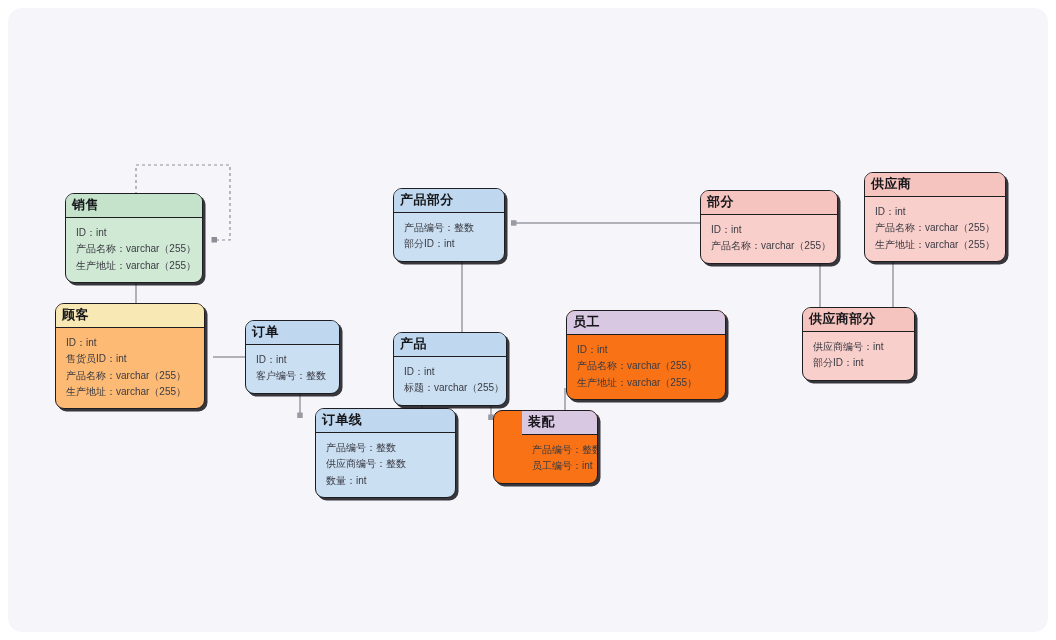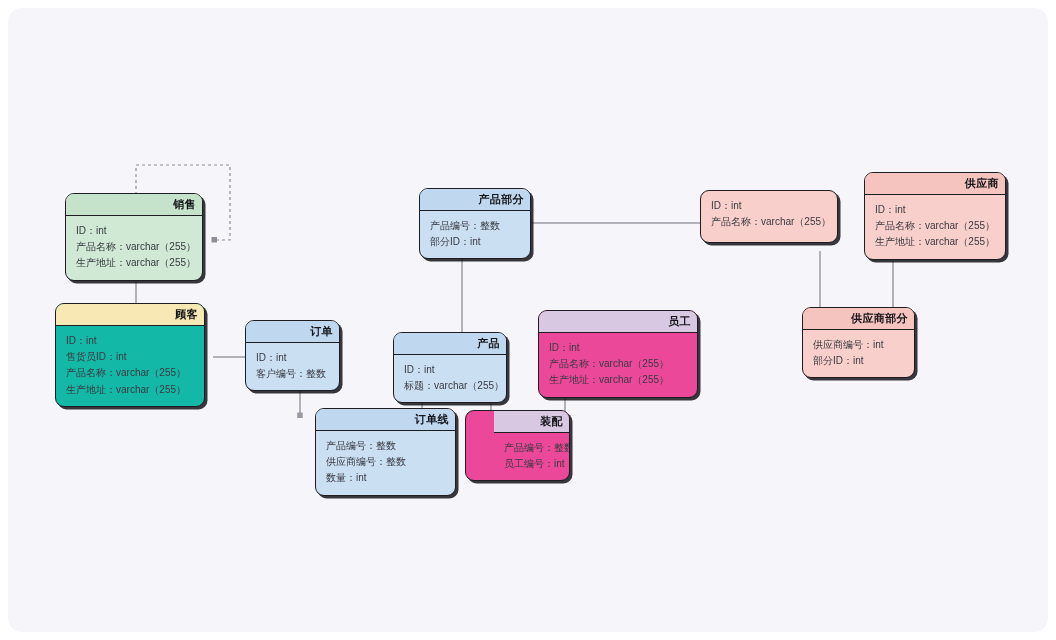--- a/index.html
+++ b/index.html
@@ -37,46 +37,46 @@
   .entity {
     position: absolute;
     box-sizing: border-box;
     border: 1.6px solid #1d1d22;
     border-radius: 9px;
     box-shadow: 2.5px 2.5px 0 rgba(20,20,26,0.85);
     overflow: hidden;
     background: #ffffff;
   }
   .entity .ent-title {
-    font-size: 11px;
+    font-size: 13px;
     font-weight: bold;
     color: #15151a;
-    text-align: right;
+    text-align: left;
     padding: 4px 6px 5px 6px;
     border-bottom: 1.6px solid #1d1d22;
     letter-spacing: 0.4px;
     line-height: 1.1;
   }
   .entity .ent-attrs {
     padding: 7px 10px 8px 10px;
   }
   .entity .attr {
     font-size: 10px;
     color: #3a3a42;
     line-height: 1.62;
     white-space: nowrap;
   }
   
   .pal-green  { background: #cfe9d4; }
   .pal-green  .ent-title { background: #c5e3cb; }
-  .pal-yellow { background: #14b8a6; }
+  .pal-yellow { background: #fdba74; }
   .pal-yellow .ent-title { background: #f8e8b4; }
   .pal-blue   { background: #cadff2; }
   .pal-blue   .ent-title { background: #bfd8ef; }
-  .pal-purple { background: #ec4899; }
+  .pal-purple { background: #f97316; margin-left: 28px; }
   .pal-purple .ent-title { background: #d8c8e2; }
   .pal-red    { background: #f9cfcb; }
   .pal-red    .ent-title { background: #f6c4bf; }
 </style>
 </head>
 <body>
 
 <div id="stage">
   <div id="canvas">
 
@@ -174,21 +174,21 @@
             <div class="attr">数量：int</div>
           </div>
         </div>
         <div class="entity pal-blue" style="left: 385px; top: 324px; width: 114px; min-height: 46px;">
           <div class="ent-title">产品</div>
           <div class="ent-attrs">
             <div class="attr">ID：int</div>
             <div class="attr">标题：varchar（255）</div>
           </div>
         </div>
-        <div class="entity pal-blue" style="left: 385px; top: 180px; width: 112px; min-height: 55px; margin-left: 26px;">
+        <div class="entity pal-blue" style="left: 385px; top: 180px; width: 112px; min-height: 55px;">
           <div class="ent-title">产品部分</div>
           <div class="ent-attrs">
             <div class="attr">产品编号：整数</div>
             <div class="attr">部分ID：int</div>
           </div>
         </div>
         <div class="entity pal-purple" style="left: 457px; top: 402px; width: 105px; min-height: 58px; padding-left: 28px;">
           <div class="ent-title">装配</div>
           <div class="ent-attrs">
             <div class="attr">产品编号：整数</div>
@@ -197,20 +197,21 @@
         </div>
         <div class="entity pal-purple" style="left: 530px; top: 302px; width: 160px; min-height: 70px;">
           <div class="ent-title">员工</div>
           <div class="ent-attrs">
             <div class="attr">ID：int</div>
             <div class="attr">产品名称：varchar（255）</div>
             <div class="attr">生产地址：varchar（255）</div>
           </div>
         </div>
         <div class="entity pal-red" style="left: 692px; top: 182px; width: 138px; min-height: 53px;">
+          <div class="ent-title">部分</div>
           <div class="ent-attrs">
             <div class="attr">ID：int</div>
             <div class="attr">产品名称：varchar（255）</div>
           </div>
         </div>
         <div class="entity pal-red" style="left: 856px; top: 164px; width: 142px; min-height: 73px;">
           <div class="ent-title">供应商</div>
           <div class="ent-attrs">
             <div class="attr">ID：int</div>
             <div class="attr">产品名称：varchar（255）</div>

